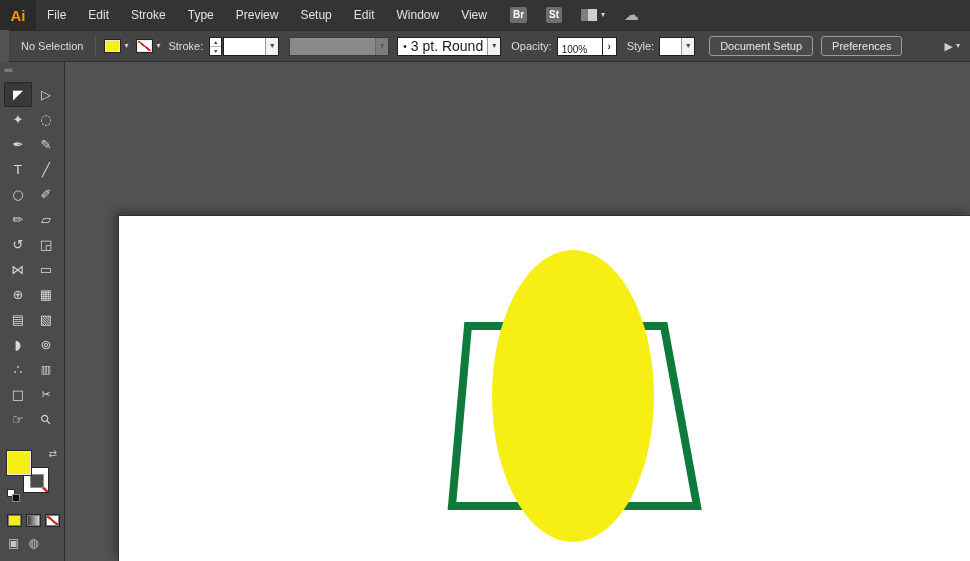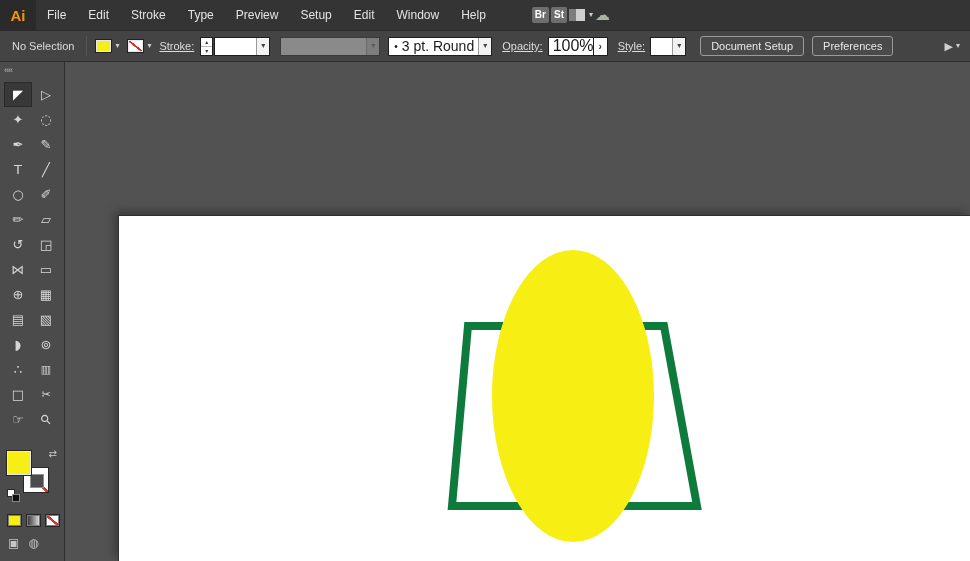--- a/index.html
+++ b/index.html
@@ -5,53 +5,53 @@
   * { box-sizing:border-box; margin:0; padding:0; user-select:none; }
   html,body { width:970px; height:561px; overflow:hidden; }
   body { font-family:"Liberation Sans","DejaVu Sans",sans-serif; font-size:12px; background:#525252; position:relative; cursor:default; }
   .app { position:absolute; inset:0; }
 
   
   .menubar { position:absolute; left:0; top:0; right:0; height:30px; background:#343434; display:flex; align-items:center; color:#e3e3e3; z-index:30; }
   .logo { width:36px; height:30px; background:#2a2a2a; color:#f79500; font-weight:bold; font-size:15px; display:flex; align-items:center; justify-content:center; }
   .menus { display:flex; height:30px; align-items:center; }
   .menu-item { padding:0 11px; line-height:30px; font-size:12px; }
-  .mb-right { display:flex; align-items:center; margin-left:35px; gap:2px; }
+  .mb-right { display:flex; align-items:center; margin-left:12px; gap:19px; }
   .badge { background:#6e6e6e; color:#fff; font-size:10px; font-weight:bold; padding:2px 3px; border-radius:2px; line-height:12px; }
   .ws { display:flex; align-items:center; gap:4px; }
   .ws-icon { width:16px; height:12px; background:#cfcfcf; position:relative; }
   .ws-icon::before { content:""; position:absolute; left:0; top:0; width:7px; height:12px; background:#7e7e7e; }
   .caret { color:#cfcfcf; font-size:8px; line-height:1; font-family:"DejaVu Sans",sans-serif; }
   .cloud { color:#a9b2a4; font-size:15px; font-family:"DejaVu Sans",sans-serif; }
 
   
-  .controlbar { position:absolute; left:0; top:30px; right:0; height:32px; background:#444444; border-top:1px solid #2b2b2b; border-bottom:1px solid #2e2e2e; display:flex; align-items:center; color:#dddddd; font-size:11px; z-index:29; }
+  .controlbar { position:absolute; left:9px; top:30px; right:0; height:32px; background:#444444; border-top:1px solid #2b2b2b; border-bottom:1px solid #2e2e2e; display:flex; align-items:center; color:#dddddd; font-size:11px; z-index:29; }
   .cb-label { white-space:nowrap; }
-  .cb-link { white-space:nowrap; text-decoration:underline; }
+  .cb-link { white-space:nowrap; }
   .nosel { margin:0 10px 0 12px; }
   .sep { width:1px; height:20px; background:#363636; border-right:1px solid #555; margin:0 8px 0 2px; }
   .swgroup { display:flex; align-items:center; gap:3px; margin-right:8px; }
   .cb-swatch { width:17px; height:14px; border:1px solid #222; box-shadow: inset 0 0 0 1px #e9e9e9; }
   .cb-swatch.none { background: linear-gradient(to top right,#fff 44%,#d5322d 45%,#d5322d 54%,#fff 55%); }
   .stepper { width:13px; height:19px; background:#fff; border:1px solid #1f1f1f; display:flex; flex-direction:column; margin-left:6px; }
   .stepper span { flex:1; display:flex; align-items:center; justify-content:center; color:#333; font-size:6px; }
   .stepper span + span { border-top:1px solid #bbb; }
   .combo { height:19px; background:#fff; border:1px solid #1f1f1f; color:#1a1a1a; display:flex; align-items:center; }
   .combo .val { flex:1; padding:0 4px; font-size:14px; white-space:nowrap; overflow:hidden; }
   .combo .cbox { width:13px; align-self:stretch; border-left:1px solid #9a9a9a; display:flex; align-items:center; justify-content:center; background:#f2f2f2; }
   .combo .cbox .caret { color:#444; }
   .combo.disabled { background:#8a8a8a; border-color:#3a3a3a; }
   .combo.disabled .cbox { background:#7d7d7d; border-left-color:#6a6a6a; }
   .combo.disabled .cbox .caret { color:#5a5a5a; }
   .w-stroke { width:56px; margin-left:1px; }
   .w-profile { width:100px; margin-left:10px; }
   .w-brush { width:104px; margin-left:8px; }
   .brush-dot { padding-left:5px; font-size:10px; color:#111; }
   .w-style { width:36px; margin-left:5px; }
-  .inputbox { width:46px; height:19px; background:#fff; border:1px solid #1f1f1f; color:#1a1a1a; font-size:16px; display:flex; align-items:flex-end; padding:0 4px; margin-left:5px; }
+  .inputbox { width:46px; height:19px; background:#fff; border:1px solid #1f1f1f; color:#1a1a1a; font-size:10px; display:flex; align-items:flex-end; padding:0 4px; margin-left:5px; }
   .chevbtn { width:14px; height:19px; background:#fff; border:1px solid #1f1f1f; border-left:none; color:#333; display:flex; align-items:center; justify-content:center; font-size:10px; font-weight:bold; }
   .ol { margin-left:10px; }
   .cb-btn { background:#4a4a4a; border:1px solid #9b9b9b; border-radius:3px; color:#e8e8e8; font-size:11px; font-family:inherit; padding:2px 10px; height:20px; white-space:nowrap; }
   .cb-btn.ds { margin-left:14px; }
   .cb-btn.pf { margin-left:8px; }
   .cb-opts { margin-left:auto; margin-right:10px; display:flex; align-items:center; gap:3px; color:#cfcfcf; }
   .cb-opts .ptr { font-size:11px; font-family:"DejaVu Sans",sans-serif; }
 
   
   .tabbar { position:absolute; left:65px; top:62px; right:0; height:30px; background:#3a3a3a; display:flex; align-items:flex-end; z-index:20; }
@@ -100,21 +100,21 @@
     </div>
     <div class="menus">
       <span class="menu-item">File</span>
       <span class="menu-item">Edit</span>
       <span class="menu-item">Stroke</span>
       <span class="menu-item">Type</span>
       <span class="menu-item">Preview</span>
       <span class="menu-item">Setup</span>
       <span class="menu-item">Edit</span>
       <span class="menu-item">Window</span>
-      <span class="menu-item">Help</span>
+      <span class="menu-item">View</span>
     </div>
     <div class="mb-right">
       <span class="badge">Br</span>
       <span class="badge">St</span>
       <span class="ws">
         <span class="ws-icon"></span>
         <span class="caret">▾</span>
       </span>
       <span class="cloud">☁</span>
     </div>

